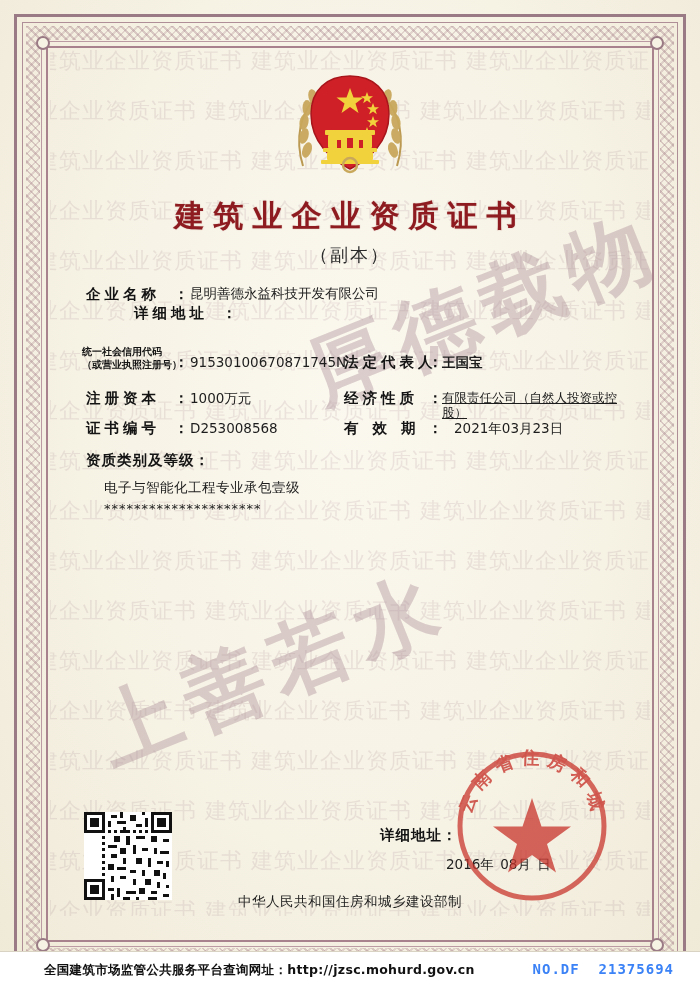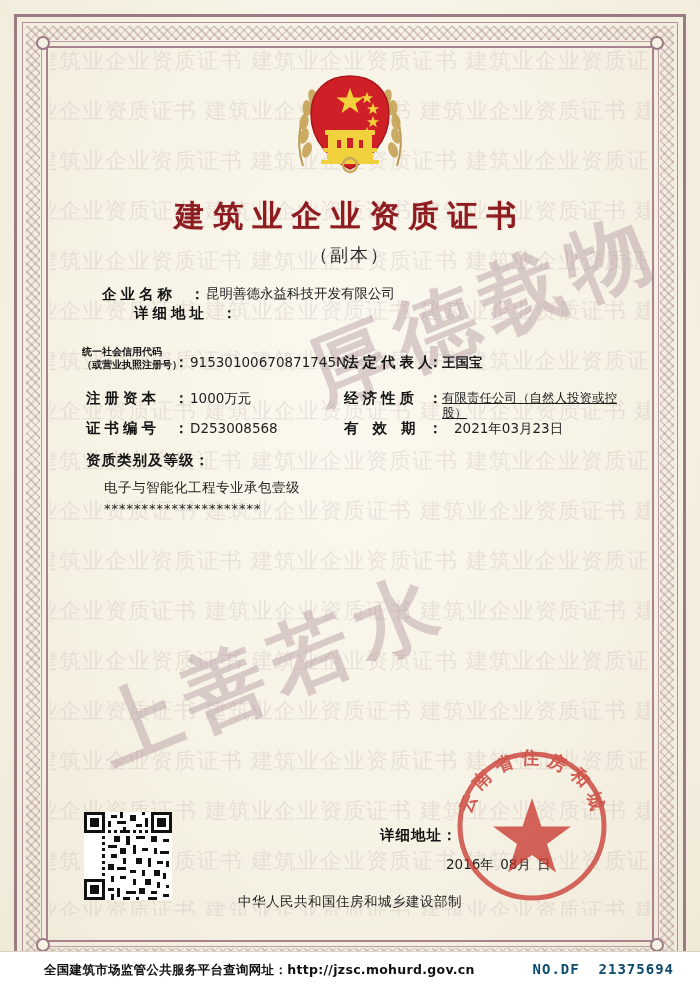--- a/index.html
+++ b/index.html
@@ -288,21 +288,21 @@
     color: #111;
     font-weight: 700;
     letter-spacing: 0.3px;
     margin-left: 16px;
   }
   .footer-right {
     position: absolute;
     right: 26px;
     top: 9px;
     font-size: 14px;
-    color: #0c4a6e;
+    color: #3b82f6;
     font-weight: 700;
     letter-spacing: 1px;
     font-family: "DejaVu Sans Mono", "Liberation Mono", monospace;
   }
 </style>
 </head>
 <body>
 
 <div id="certificate">
 
@@ -387,21 +387,21 @@
   <div class="wm-diagonal">
     <span class="w1">厚德载物</span>
     <span class="w2">上善若水</span>
   </div>
 
   <div class="title-main">建筑业企业资质证书</div>
   <div class="title-sub">（副本）</div>
 
   <div class="fields">
 
-    <div class="row" style="top:0px;position:absolute;width:536px;margin-left:16px;">
+    <div class="row" style="top:0px;position:absolute;width:536px;">
       <span class="lbl c1-lbl sp4">企业名称</span>
       <span class="lbl" style="left:88px;">：</span>
       <span class="val c1-val">昆明善德永益科技开发有限公司</span>
     </div>
 
     <div class="row" style="top:19px;position:absolute;width:536px;margin-left:48px;">
       <span class="lbl c1-lbl sp4">详细地址</span>
       <span class="lbl" style="left:88px;">：</span>
     </div>
 

